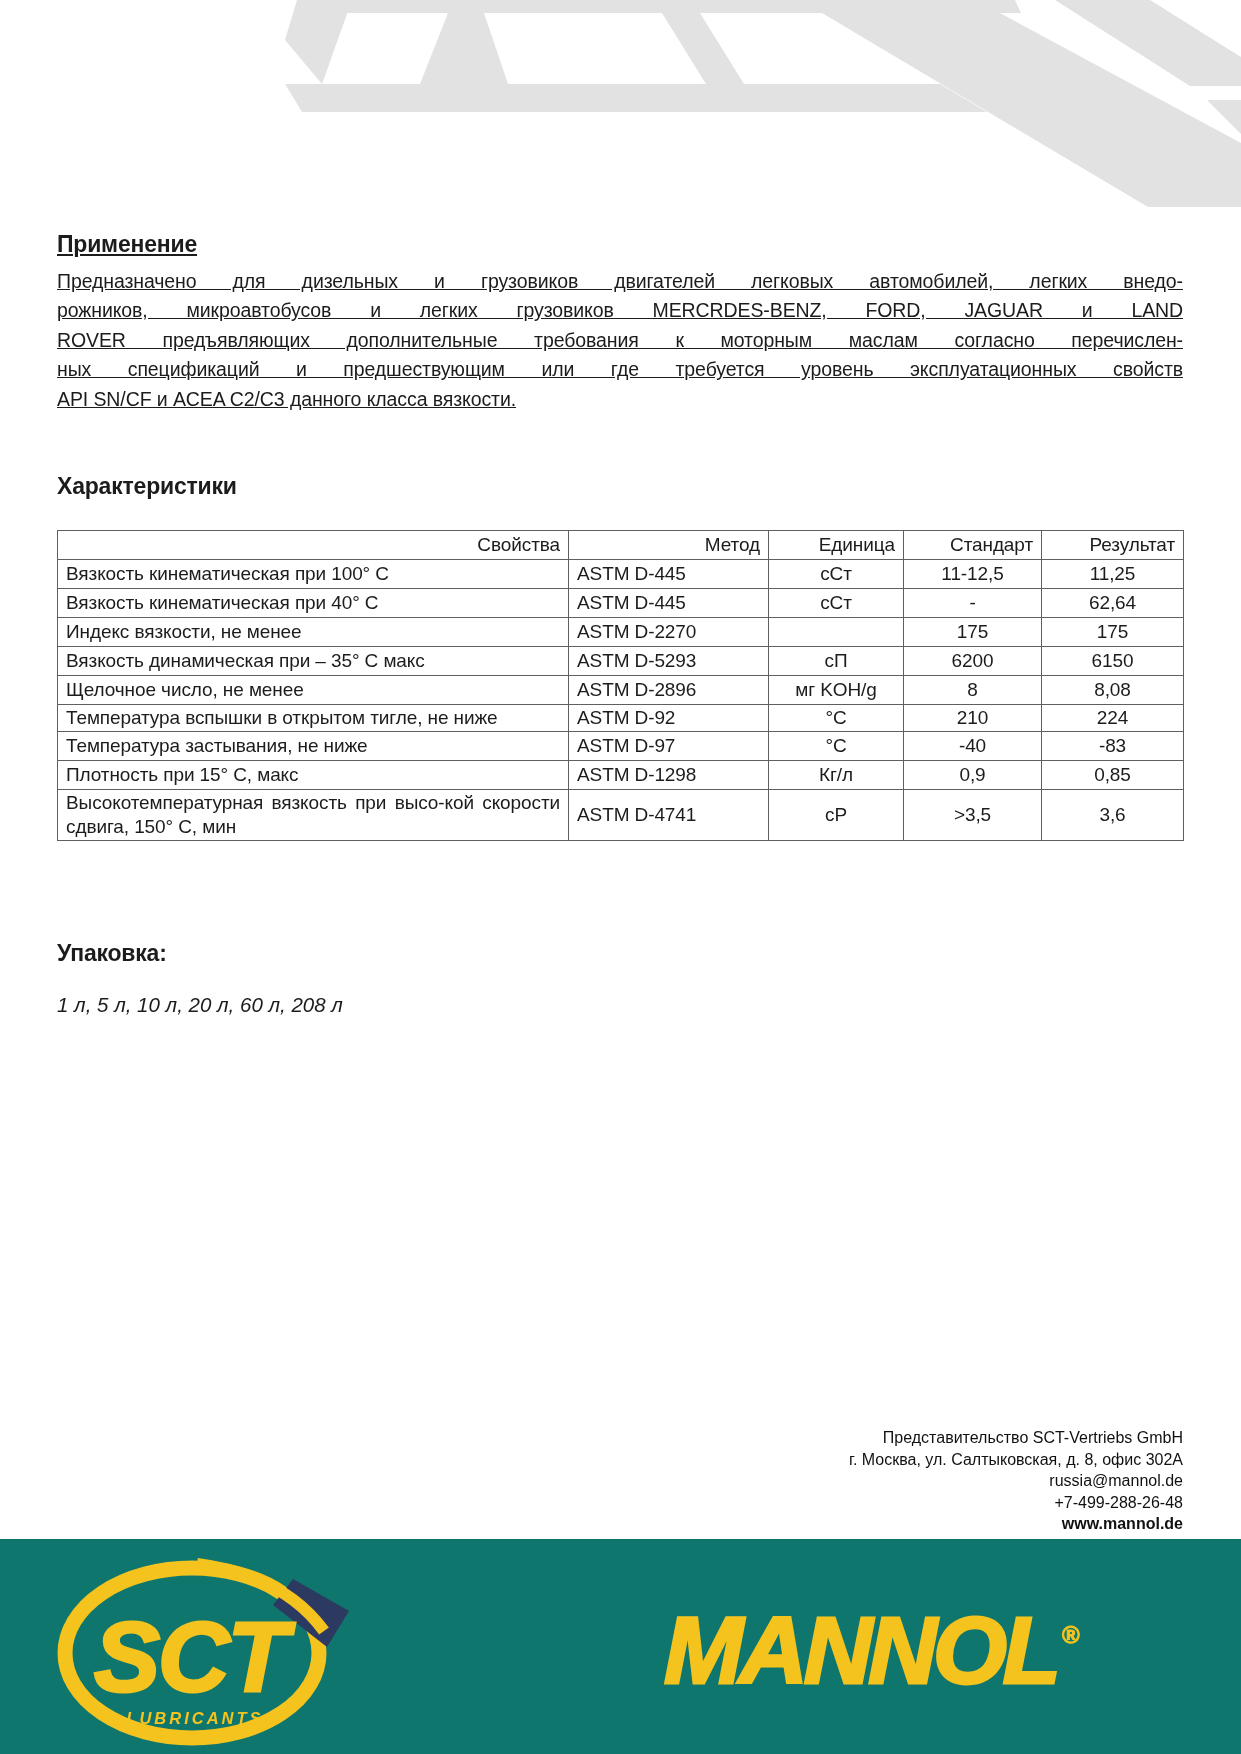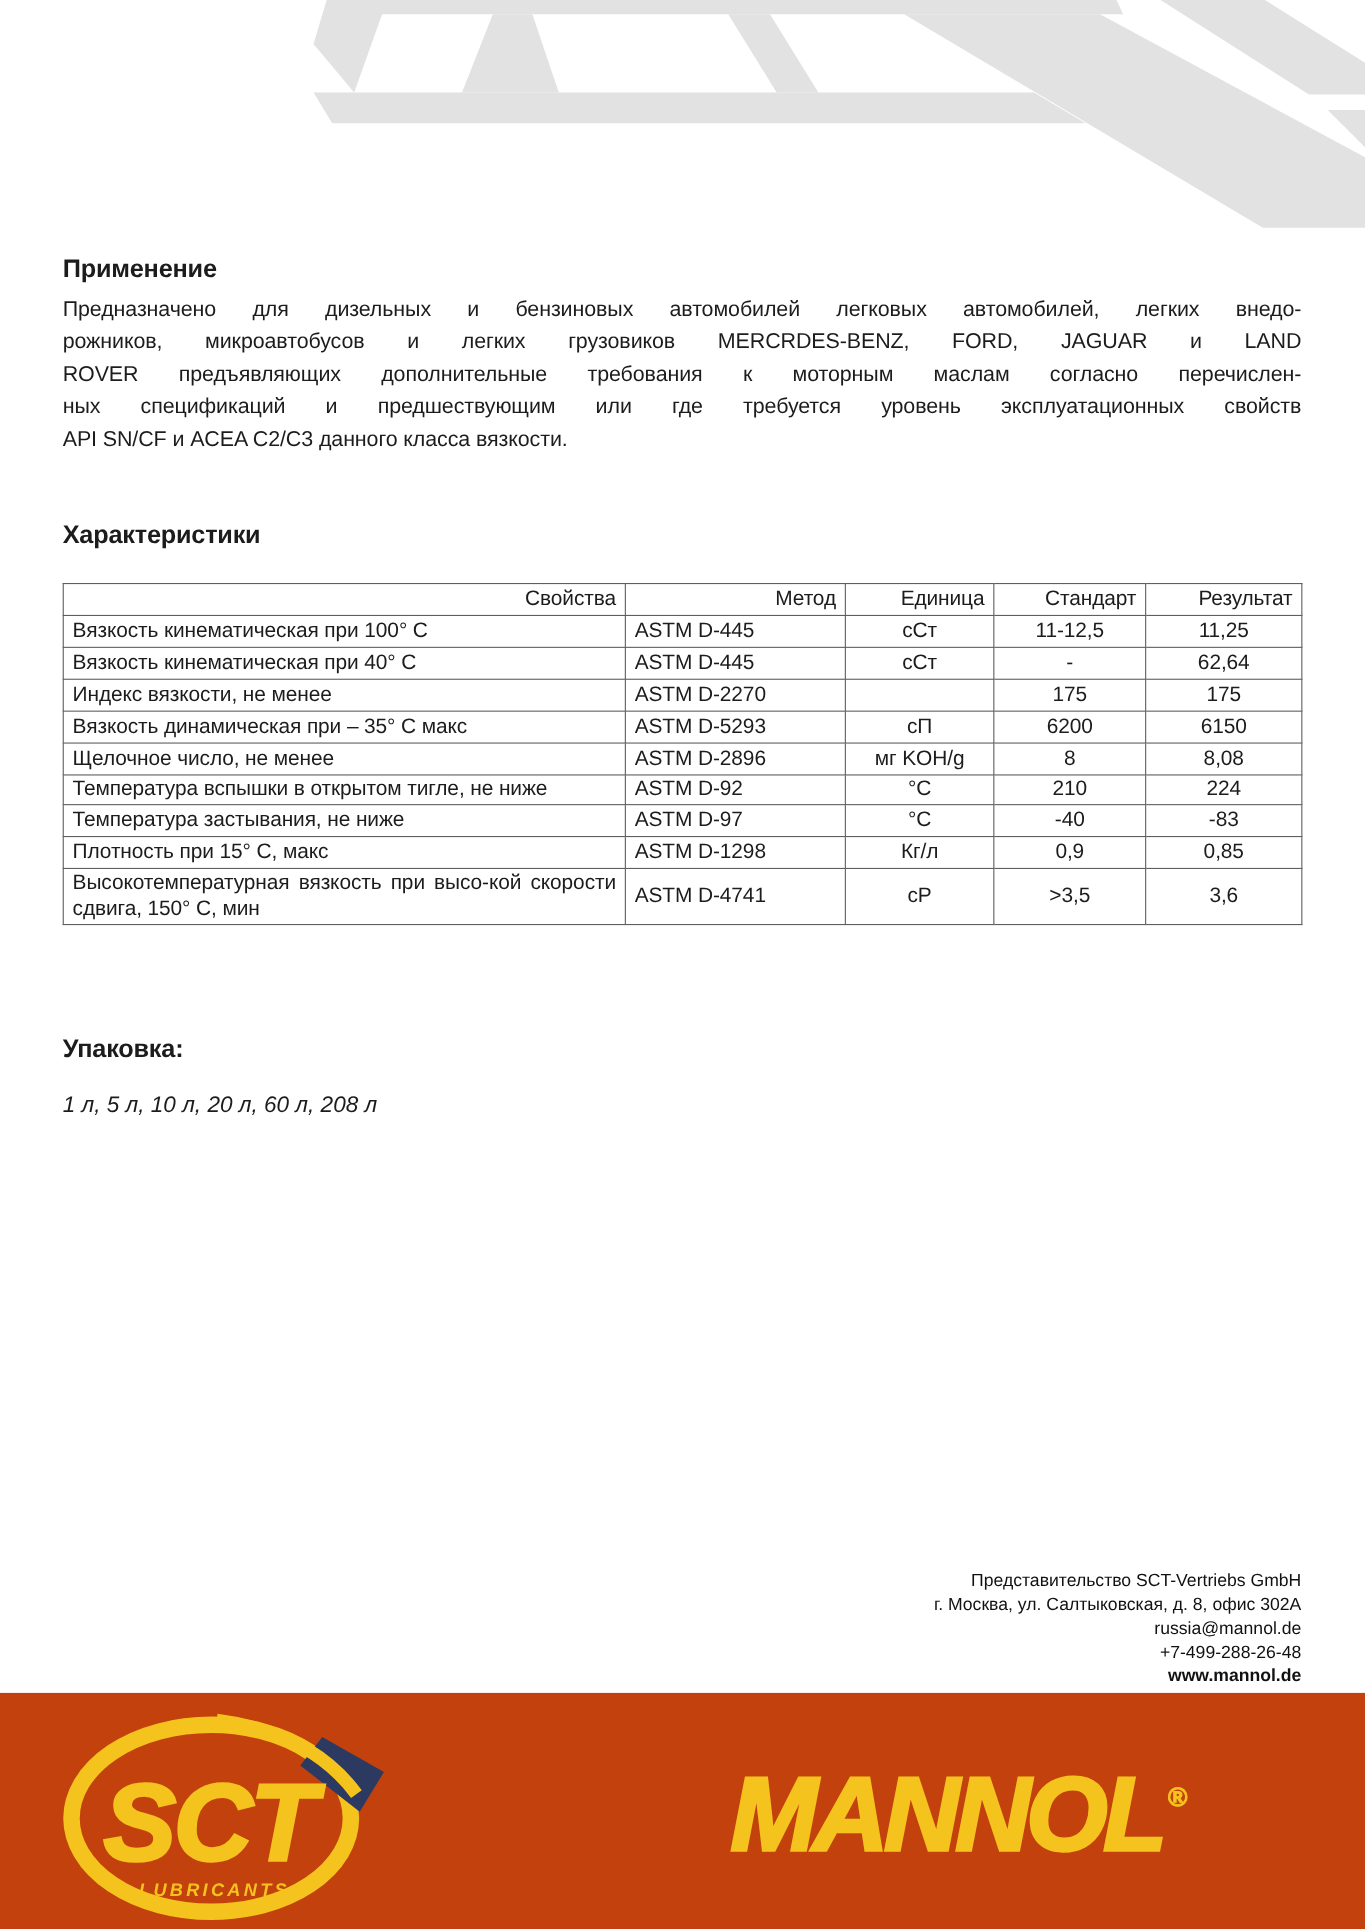--- a/index.html
+++ b/index.html
@@ -6,21 +6,21 @@
   body{
     width:1241px;height:1754px;position:relative;background:#ffffff;
     font-family:"Liberation Sans","DejaVu Sans",sans-serif;color:#1c1c1c;
     overflow:hidden;
   }
   
   .deco{position:absolute;top:0;left:0;}
   
   .h2{font-size:23px;font-weight:bold;margin:0;line-height:24px;letter-spacing:-0.2px;}
   
-  .app{position:absolute;left:57px;top:232px;width:1126px;}
+  .app{position:absolute;left:57px;top:232px;width:1126px;text-decoration:underline;}
   .app .lines{margin-top:11px;font-size:19.5px;line-height:29.4px;letter-spacing:-0.1px;}
   .jl{text-align:justify;text-align-last:justify;}
   .jl.last{text-align:center;text-align-last:left;}
   
   .chars{position:absolute;left:57px;top:474px;width:1126px;}
   table.spec{border-collapse:collapse;width:1126px;margin-top:32px;table-layout:fixed;}
   table.spec th,table.spec td{
     border:1.5px solid #5f5f5f;font-size:19px;padding:1px 8px;
     font-weight:normal;letter-spacing:-0.1px;line-height:24px;vertical-align:middle;
   }
@@ -31,21 +31,21 @@
   
   .pack{position:absolute;left:57px;top:941px;width:1126px;}
   .pack .sizes{margin-top:28px;font-size:20.5px;font-style:italic;}
   
   .contact{
     position:absolute;right:58px;top:1427px;text-align:right;
     font-size:16px;line-height:21.5px;color:#111;
   }
   .contact .site{font-weight:bold;}
   
-  .banner{position:absolute;left:0;top:1539px;width:1241px;height:215px;background:#c2410c;}
+  .banner{position:absolute;left:0;top:1539px;width:1241px;height:215px;background:#0f766e;}
   .sct-logo{position:absolute;left:25px;top:16px;}
   .mannol{
     position:absolute;left:628px;top:72px;height:78px;line-height:78px;
     font-size:95px;font-weight:bold;font-style:italic;color:#f5c31d;
     -webkit-text-stroke:3px #f5c31d;letter-spacing:-4px;white-space:nowrap;margin-left:36px;
   }
   .mannol .reg{
     font-size:24px;-webkit-text-stroke:1px #f5c31d;letter-spacing:0;
     position:relative;top:-40px;margin-left:5px;font-style:normal;
   }
@@ -64,21 +64,21 @@
       <polygon points="285,84 940,84 987,112 302,112"></polygon>
       <polygon points="822,13 1000,13 1241,143 1241,207 1148,207"></polygon>
       <polygon points="1055,0 1150,0 1241,57 1241,86 1190,86"></polygon>
       <polygon points="1241,100 1241,134 1207,100"></polygon>
     </g>
   </svg>
 
   <section class="app">
     <h2 class="h2">Применение</h2>
     <div class="lines">
-      <div class="jl">Предназначено для дизельных и бензиновых автомобилей легковых автомобилей, легких внедо-</div>
+      <div class="jl">Предназначено для дизельных и грузовиков двигателей легковых автомобилей, легких внедо-</div>
       <div class="jl">рожников, микроавтобусов и легких грузовиков MERCRDES-BENZ, FORD, JAGUAR и LAND</div>
       <div class="jl">ROVER предъявляющих дополнительные требования к моторным маслам согласно перечислен-</div>
       <div class="jl">ных спецификаций и предшествующим или где требуется уровень эксплуатационных свойств</div>
       <div class="jl last">API SN/CF и ACEA C2/C3 данного класса вязкости.</div>
     </div>
   </section>
 
   <section class="chars">
     <h2 class="h2">Характеристики</h2>
     <table class="spec">

